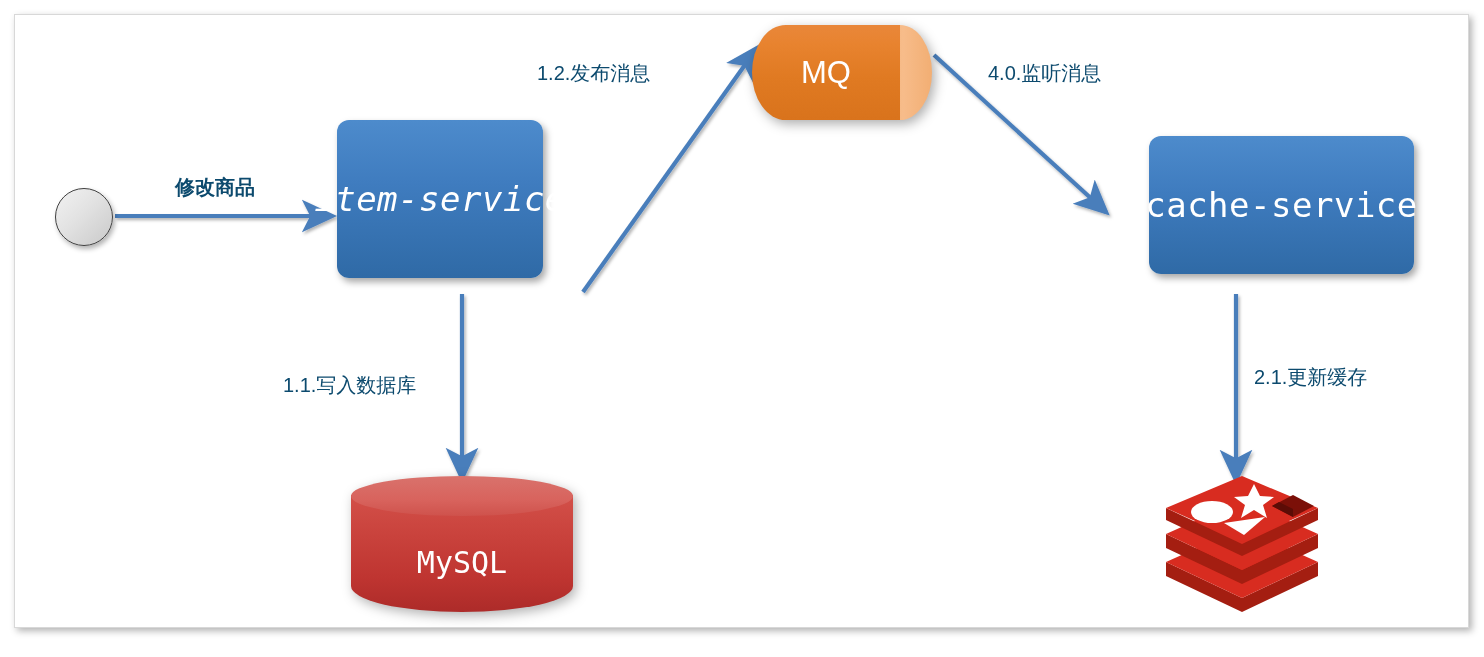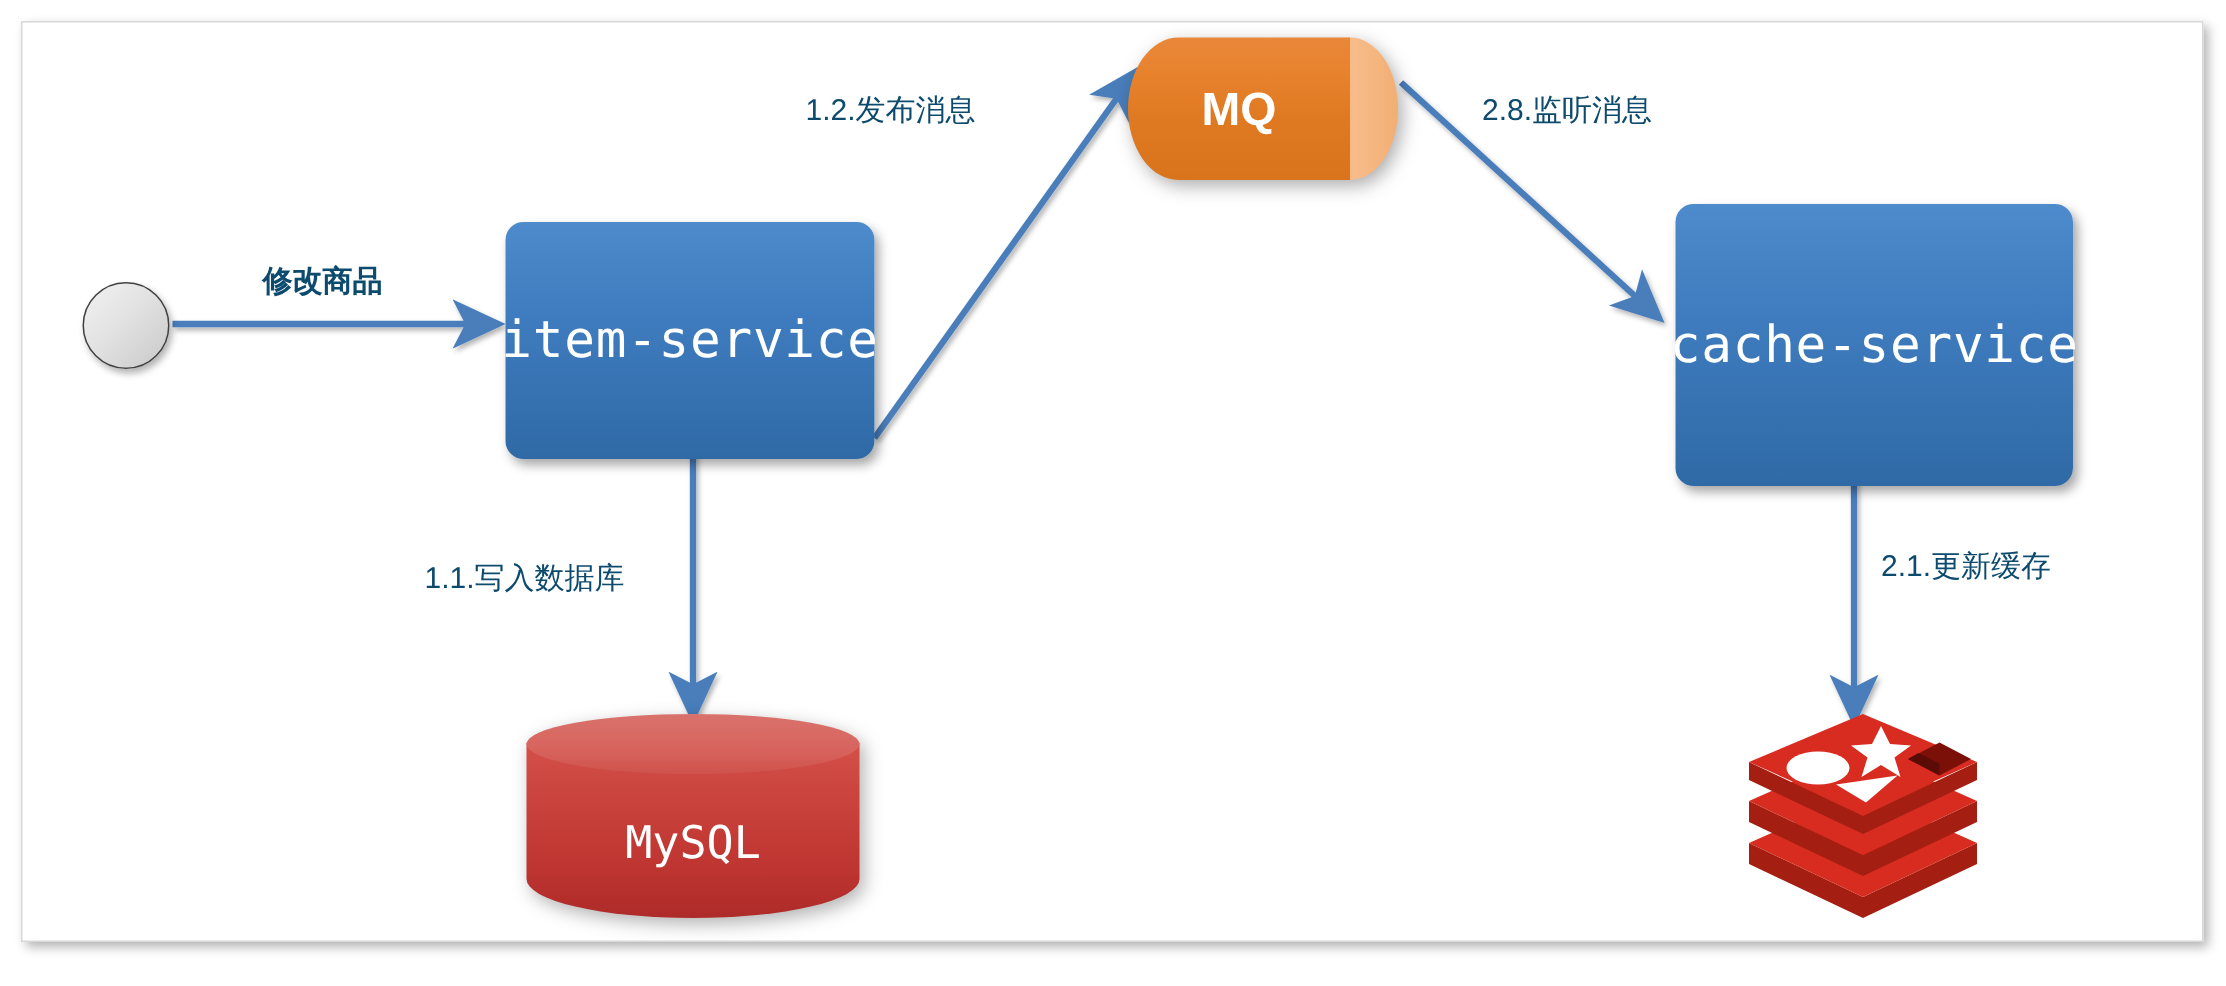--- a/index.html
+++ b/index.html
@@ -48,45 +48,44 @@
   }
   .svc-label {
     color: #ffffff;
     font-family: "DejaVu Sans Mono", "Liberation Mono", monospace;
     font-size: 34px;
     letter-spacing: 0.5px;
     white-space: nowrap;
   }
 
   #item-service {
-    left: 337px; top: 148px;
-    width: 246px; height: 158px;
+    left: 337px; top: 120px;
+    width: 206px; height: 158px; font-style: italic;
   }
   #cache-service {
-    left: 1117px; top: 136px;
-    width: 265px; height: 188px;
+    left: 1149px; top: 136px;
+    width: 265px; height: 138px;
   }
 
   
   #start-node {
     left: 55px; top: 188px;
     width: 58px; height: 58px;
     border-radius: 50%;
     background: linear-gradient(135deg, #f2f2f2 0%, #e2e2e2 45%, #c9c9c9 100%);
     border: 1.8px solid #3f3f3f;
     box-shadow: 2px 3px 5px rgba(0,0,0,0.30);
     box-sizing: border-box;
   }
 
   
   #mq-node {
     left: 752px; top: 25px;
     width: 180px; height: 95px;
     filter: drop-shadow(3px 4px 6px rgba(0,0,0,0.32));
-    font-weight: bold;
   }
   #mq-body {
     position: absolute;
     left: 0; top: 0;
     width: 148px; height: 95px;
     background: linear-gradient(to bottom, #e9873a 0%, #e8832f 20%, #e07a22 55%, #d9731c 100%);
     border-radius: 34px 0 0 34px / 48px 0 0 48px;
   }
   #mq-cap {
     position: absolute;
@@ -242,17 +241,17 @@
       <ellipse cx="50" cy="36" rx="21" ry="11" fill="#ffffff"></ellipse>
       <path d="M92,8 L98,20 L112,21 L101,29 L105,42 L92,34 L79,42 L83,29 L72,21 L86,20 Z" fill="#ffffff"></path>
       <path d="M62,47 L103,41 L82,59 Z" fill="#ffffff"></path>
       <path d="M110,30 L131,19 L152,30 L131,41 Z" fill="#7b1008"></path>
       <path d="M110,30 L131,41 L131,33 L117,26 Z" fill="#5c0c06"></path>
     </svg>
   </div>
 
   <div class="edge-label" id="lbl-modify">修改商品</div>
   <div class="edge-label" id="lbl-publish">1.2.发布消息</div>
-  <div class="edge-label" id="lbl-listen">2.8.监听消息</div>
+  <div class="edge-label" id="lbl-listen">4.0.监听消息</div>
   <div class="edge-label" id="lbl-write">1.1.写入数据库</div>
   <div class="edge-label" id="lbl-update">2.1.更新缓存</div>
 
 </div>
 
 </body></html>

